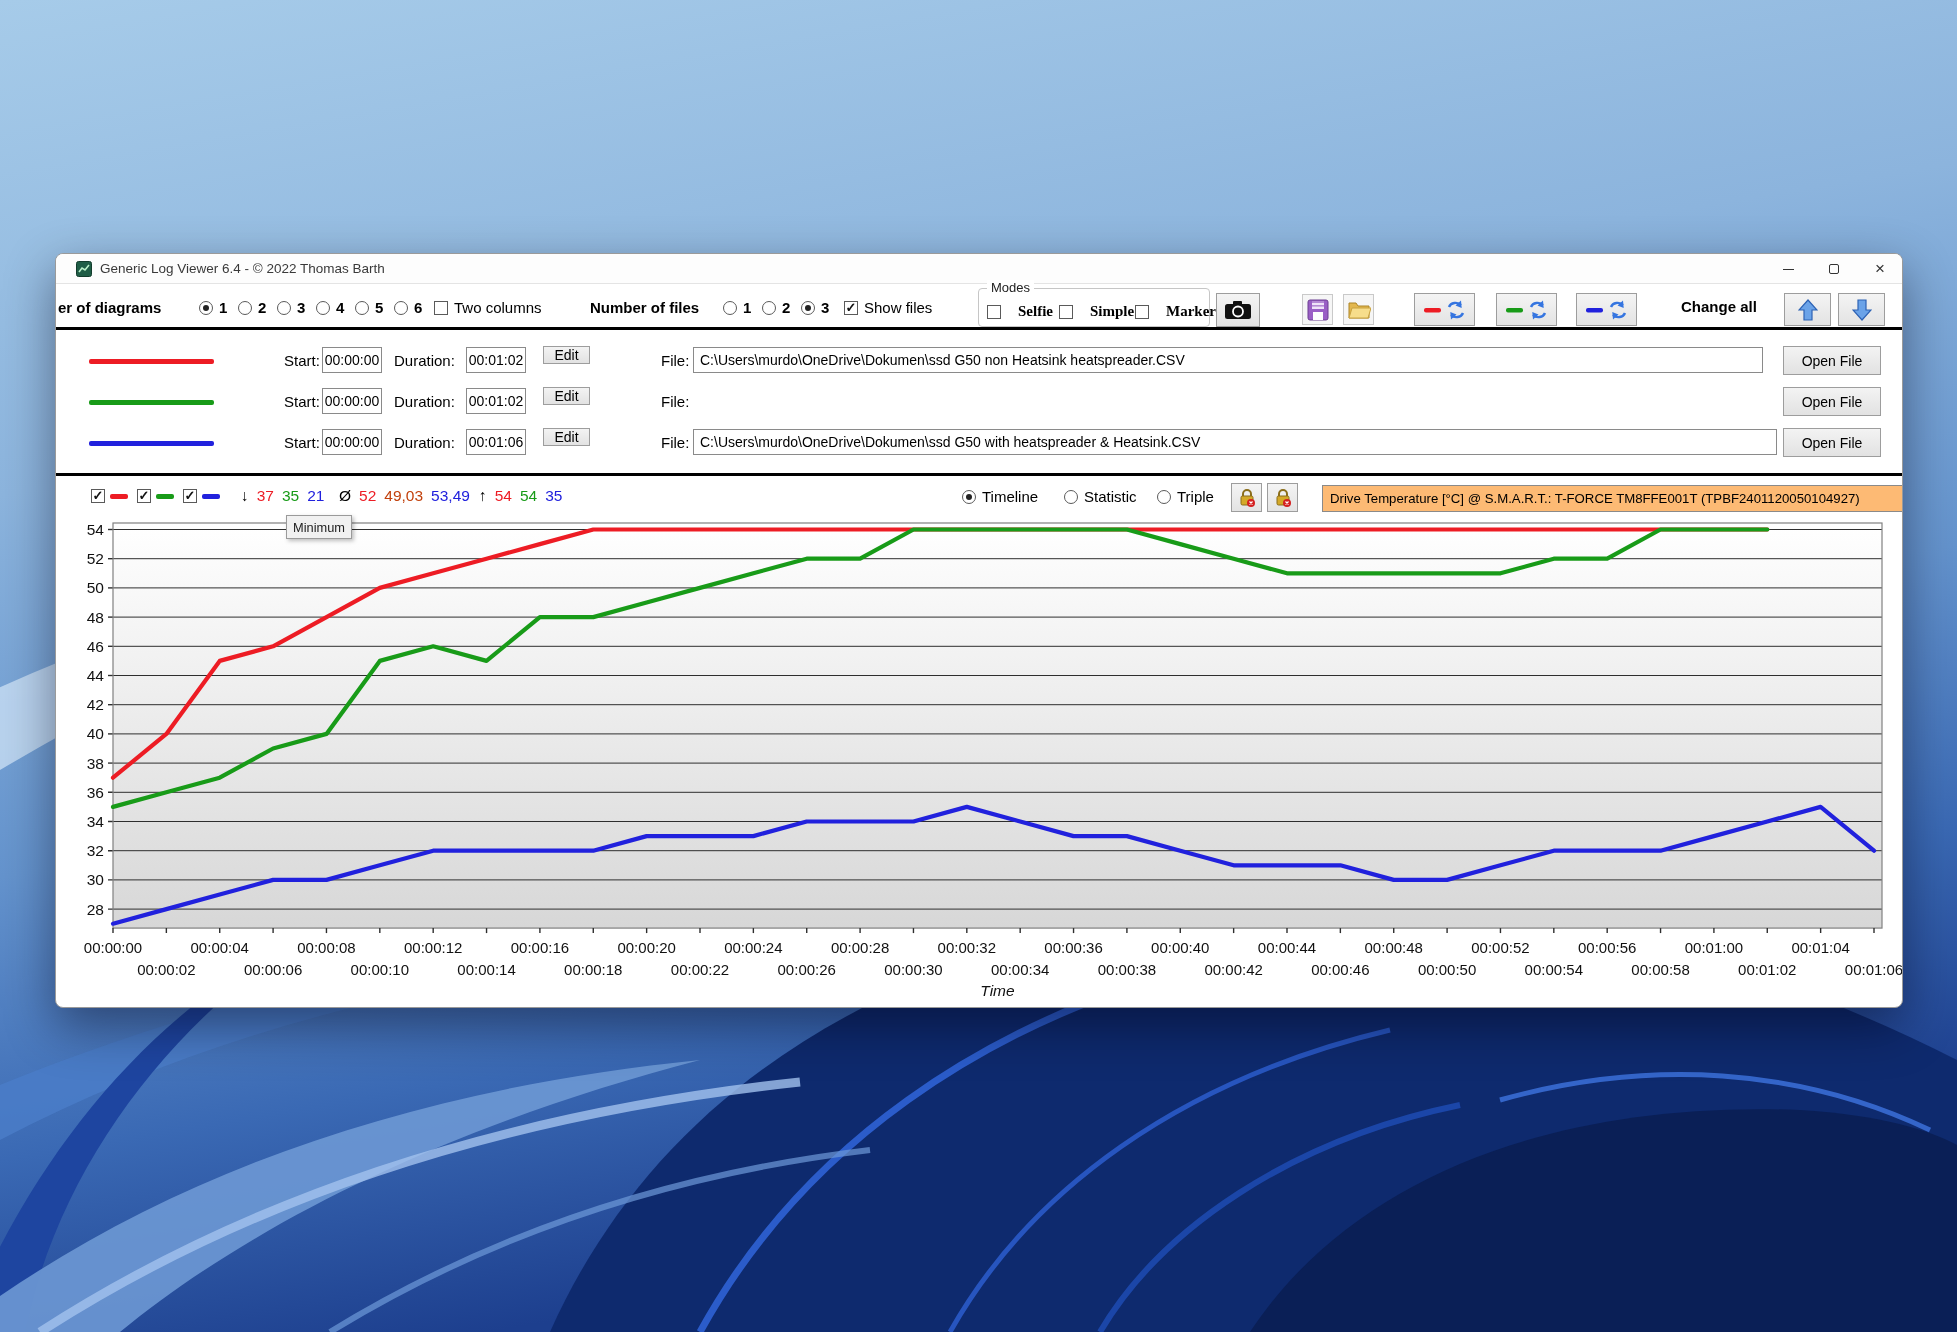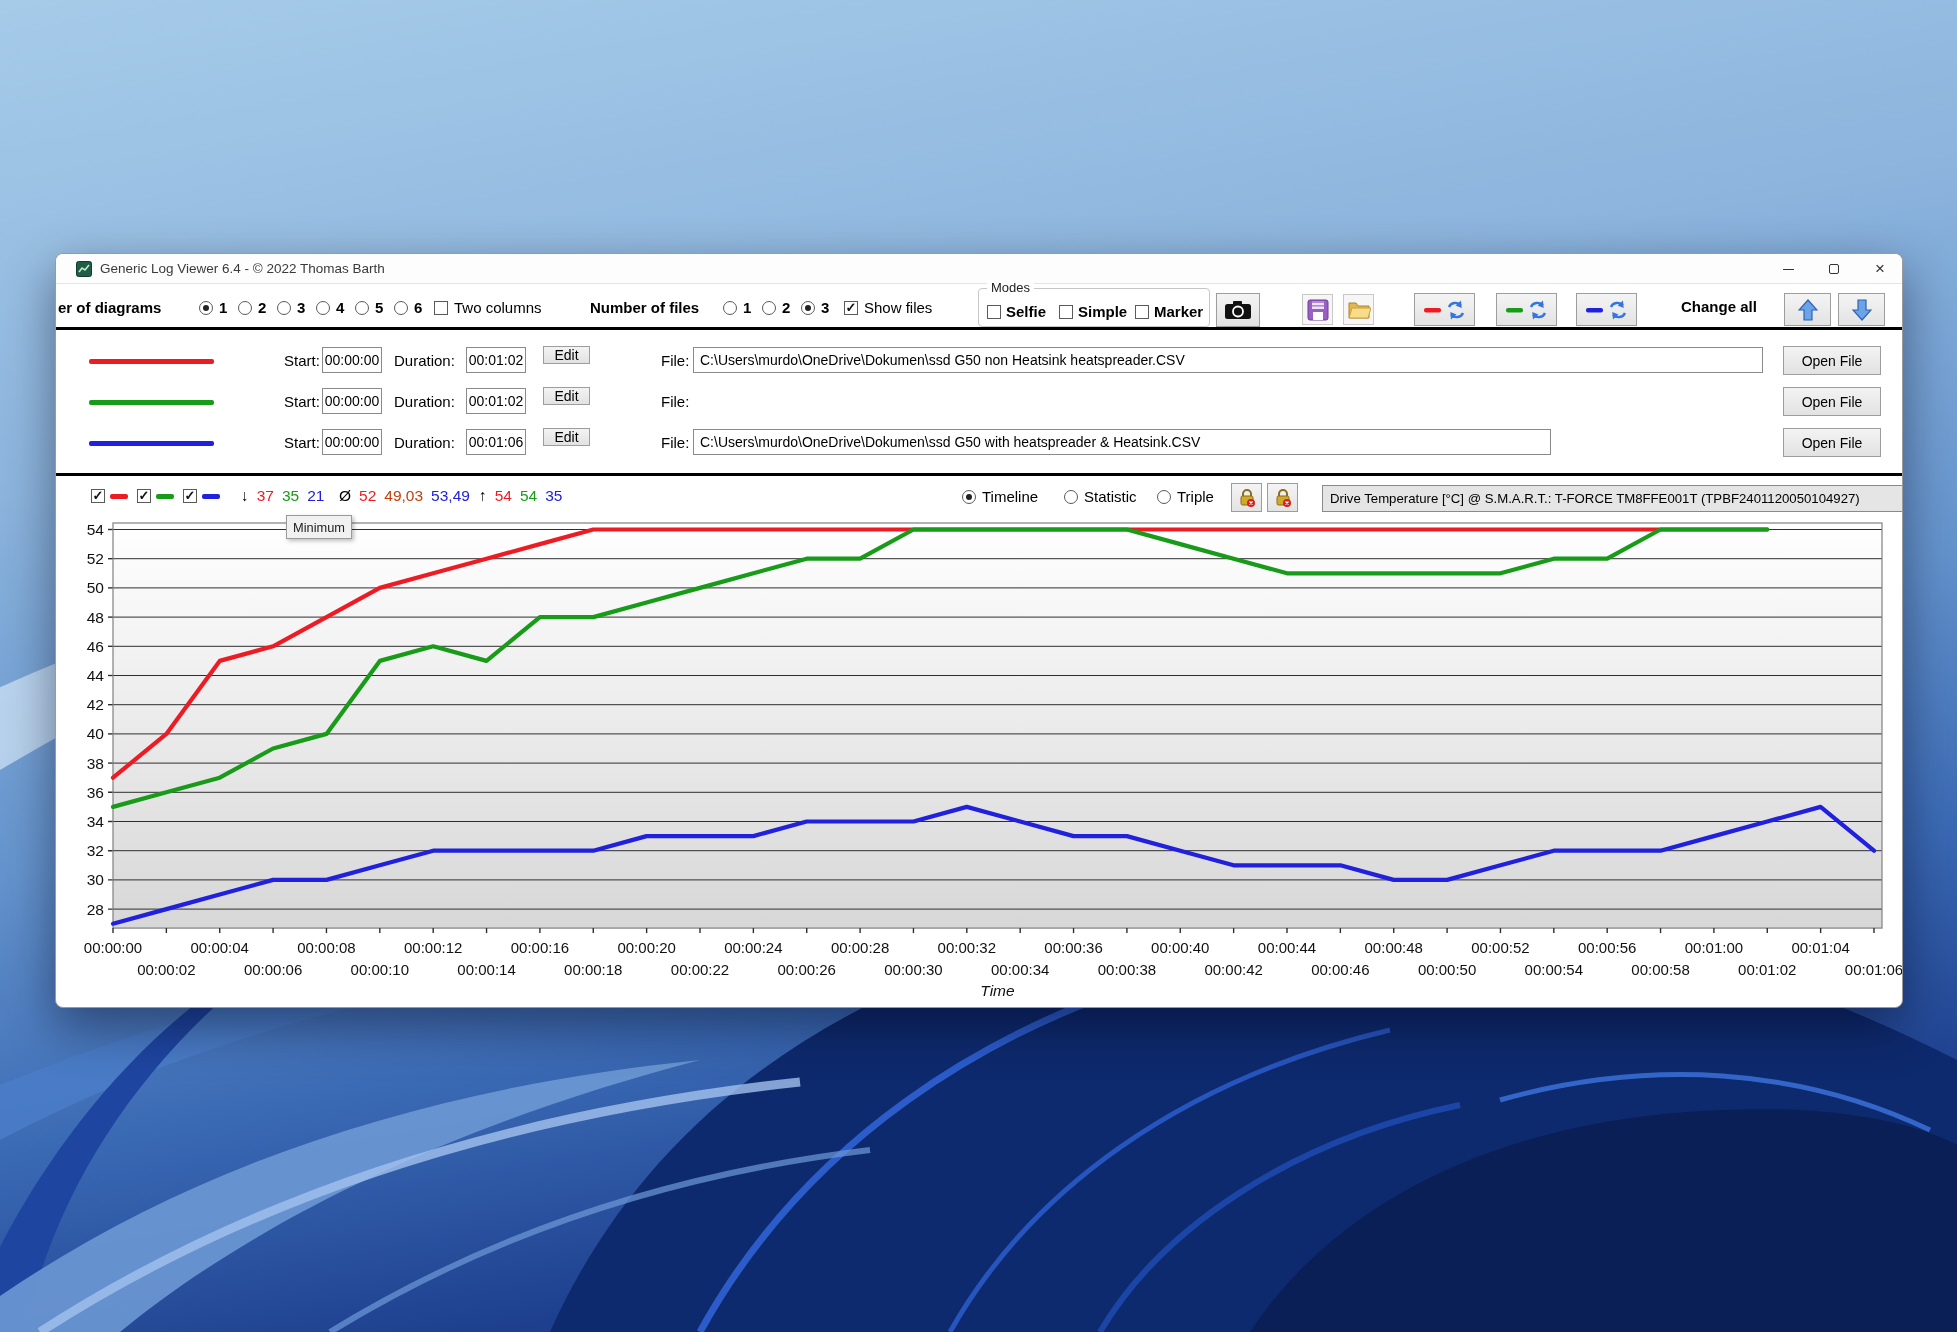--- a/index.html
+++ b/index.html
@@ -23,37 +23,37 @@
   .tb-abs { position:absolute; display:flex; align-items:center; white-space:nowrap;}
   .blabel { font-weight:bold; font-size:15px; color:#000;}
   .radio { width:14px; height:14px; border:1px solid #5a5a5a; border-radius:50%; background:#fff; position:relative; flex:none;}
   .radio.sel:after { content:""; position:absolute; left:3px; top:3px; width:6px; height:6px; border-radius:50%; background:#222;}
   .cbx { width:14px; height:14px; border:1px solid #5a5a5a; background:#fff; position:relative; flex:none; font-size:13px; line-height:12px; text-align:center; color:#111; font-weight:bold;}
   .rlabel { font-weight:bold; font-size:15px; margin-left:6px;}
   .clabel { font-size:15px; margin-left:6px;}
   #modesbox { position:absolute; left:922px; top:3px; width:232px; height:39px; border:1px solid #c6c6c6; border-radius:4px;}
   #modesbox .mlabel { position:absolute; left:8px; top:-9px; background:#fff; padding:0 4px; font-size:13px; color:#222;}
   .modeitem { position:absolute; top:14px; display:flex; align-items:center;}
-  .modeitem .rlabel { margin-left:5px; }
+  .modeitem .rlabel { margin-left:17px;font-family:Liberation Serif, serif; }
   .toolbtn { position:absolute; background:linear-gradient(#f4f4f4,#e3e3e3); border:1px solid #9d9d9d; display:flex; align-items:center; justify-content:center;}
   
   .hsep { position:absolute; left:0; right:0; height:3px; background:#000;}
   
   .frow { position:absolute; left:0; right:0; height:30px;}
   .fline { position:absolute; left:33px; top:13px; width:125px; height:5px; border-radius:2px;}
   .flabel { position:absolute; font-size:15px; color:#000; top:6px;}
   .finput { position:absolute; border:1px solid #8a8a8a; background:#fff; font-size:14px; color:#000; top:1px; height:26px; display:flex; align-items:center; justify-content:center;}
   .finput.file { justify-content:flex-start; padding-left:6px;}
   .fbtn { position:absolute; top:0px; height:18px; background:linear-gradient(#f3f3f3,#e2e2e2); border:1px solid #9d9d9d; font-size:14px; display:flex; align-items:center; justify-content:center; color:#000;}
   
   #statsrow { position:absolute; left:0; top:226px; right:0; height:32px;}
   .st-abs { position:absolute; display:flex; align-items:center;}
   .sdash { width:18px; height:5px; border-radius:2px; margin-left:5px;}
   .statgroup { font-size:15.5px; display:flex; gap:8px; align-items:center;}
-  #selector { position:absolute; left:1266px; top:5px; width:617px; height:27px; border:1px solid #8a8a8a; background:#e5e5e5; font-size:13.2px; display:flex; align-items:center; padding:0 18px 0 7px; white-space:nowrap; overflow:hidden;}
+  #selector { position:absolute; left:1266px; top:5px; width:617px; height:27px; border:1px solid #8a8a8a; background:#fdba74; font-size:13.2px; display:flex; align-items:center; padding:0 18px 0 7px; white-space:nowrap; overflow:hidden;}
   #selector .chev { position:absolute; right:6px; top:8px; font-size:10px; color:#444;}
   .lockbtn { position:absolute; top:3px; width:31px; height:29px;}
   #tooltip { position:absolute; left:230px; top:261px; width:66px; height:24px; background:#f1f1f1; border:1px solid #9a9a9a; box-shadow:2px 2px 4px rgba(0,0,0,.25); font-size:12.8px; color:#222; display:flex; align-items:center; justify-content:center; z-index:5;}
   #chartsvg { position:absolute; left:0; top:222px; }
 </style>
 </head>
 <body>
 
 <div id="desktop">
   <svg width="1957" height="1332" viewBox="0 0 1957 1332">
@@ -261,21 +261,21 @@
         <div class="fbtn" style="left:1727px; width:98px; height:29px;">Open File</div>
       </div>
       <div class="frow" style="top:174px;">
         <div class="fline" style="background:#2121dd;"></div>
         <div class="flabel" style="left:228px;">Start:</div>
         <div class="finput" style="left:266px; width:60px;">00:00:00</div>
         <div class="flabel" style="left:338px;">Duration:</div>
         <div class="finput" style="left:410px; width:60px;">00:01:06</div>
         <div class="fbtn" style="left:487px; width:47px;">Edit</div>
         <div class="flabel" style="left:605px;">File:</div>
-        <div class="finput file" style="left:637px; width:858px;">C:\Users\murdo\OneDrive\Dokumen\ssd G50 with heatspreader &amp; Heatsink.CSV</div>
+        <div class="finput file" style="left:637px; width:1084px;">C:\Users\murdo\OneDrive\Dokumen\ssd G50 with heatspreader &amp; Heatsink.CSV</div>
         <div class="fbtn" style="left:1727px; width:98px; height:29px;">Open File</div>
       </div>
     </div>
 
   <div class="hsep" style="top:219px;"></div>
 
   <div id="statsrow">
     <div id="series-toggles">
         <div class="st-abs" style="left:35px; top:9px;">
           <div class="cbx">✓</div>

